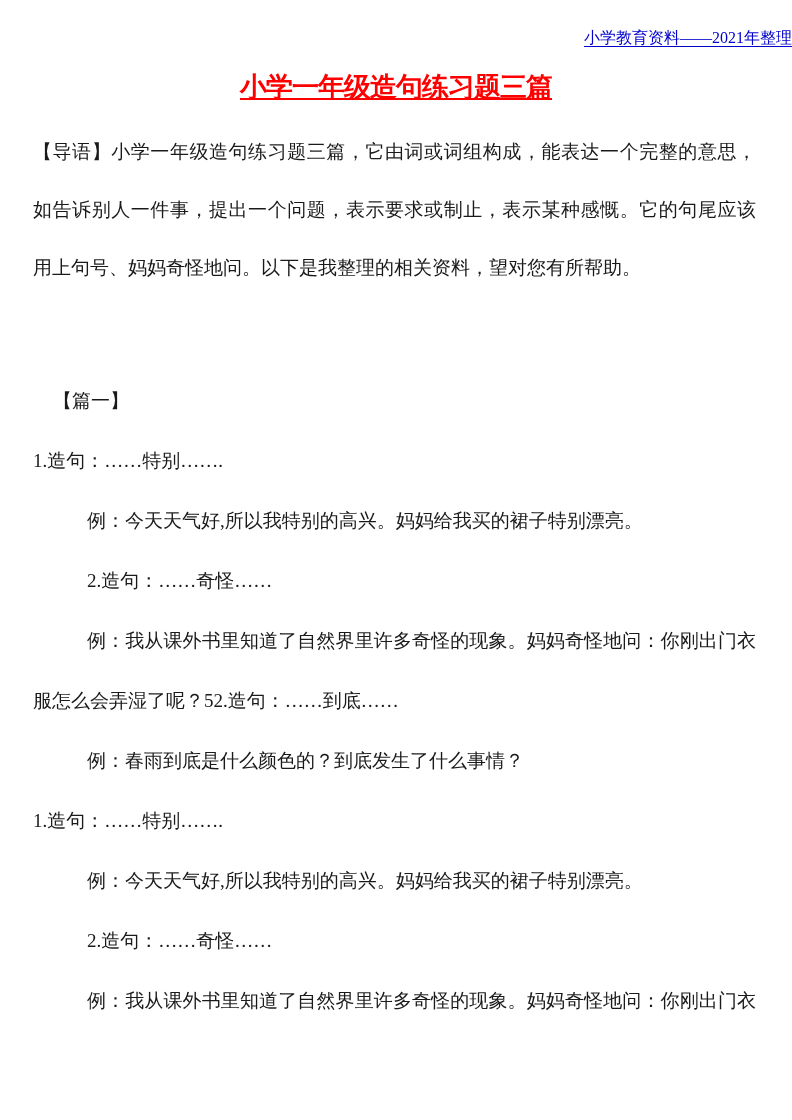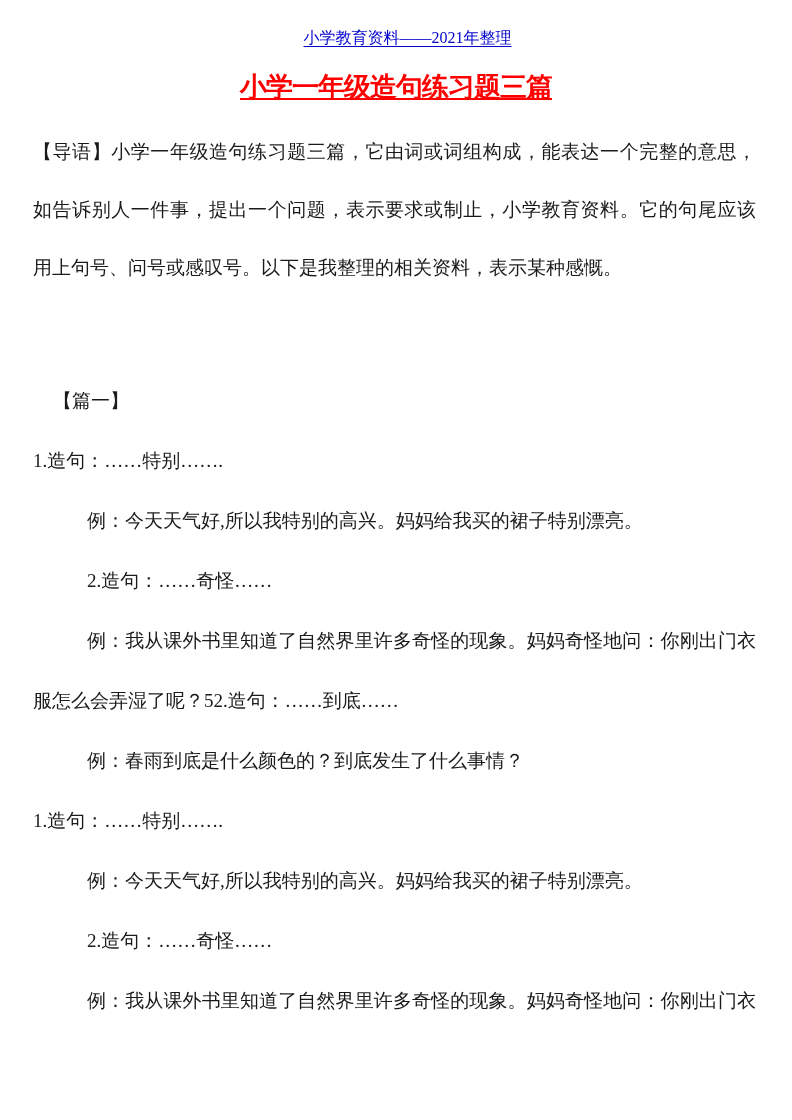--- a/index.html
+++ b/index.html
@@ -7,21 +7,21 @@
     position: relative;
     width: 792px;
     height: 1120px;
     background: #ffffff;
     overflow: hidden;
     font-family: "Liberation Serif", serif;
     color: #1a1a1a;
   }
   .doc-header {
     margin-top: 27px;
-    text-align: center;
+    text-align: right;
     font-size: 16px;
     line-height: 22px;
     padding-left: 23px;
   }
   .doc-header .header-text {
     color: #0202cc;
     text-decoration: underline;
     text-underline-offset: 3px;
   }
   .doc-title {
@@ -59,22 +59,22 @@
   <div class="doc-header">
     <span class="header-text">小学教育资料——2021年整理</span>
   </div>
 
   <div class="doc-title">小学一年级造句练习题三篇</div>
 
   <div class="content">
 
     <div class="intro">
       <div class="line just">【导语】小学一年级造句练习题三篇，它由词或词组构成，能表达一个完整的意思，</div>
-      <div class="line just">如告诉别人一件事，提出一个问题，表示要求或制止，小学教育资料。它的句尾应该</div>
-      <div class="line">用上句号、问号或感叹号。以下是我整理的相关资料，表示某种感慨。</div>
+      <div class="line just">如告诉别人一件事，提出一个问题，表示要求或制止，表示某种感慨。它的句尾应该</div>
+      <div class="line">用上句号、妈妈奇怪地问。以下是我整理的相关资料，望对您有所帮助。</div>
     </div>
 
     <div class="spacer"></div>
 
     <div class="section">
       <div class="line ind-s">【篇一】</div>
       <div class="line">1.造句：……特别…….</div>
       <div class="line ind-1">例：今天天气好,所以我特别的高兴。妈妈给我买的裙子特别漂亮。</div>
       <div class="line ind-1">2.造句：……奇怪……</div>
       <div class="line ind-1 just">例：我从课外书里知道了自然界里许多奇怪的现象。妈妈奇怪地问：你刚出门衣</div>

